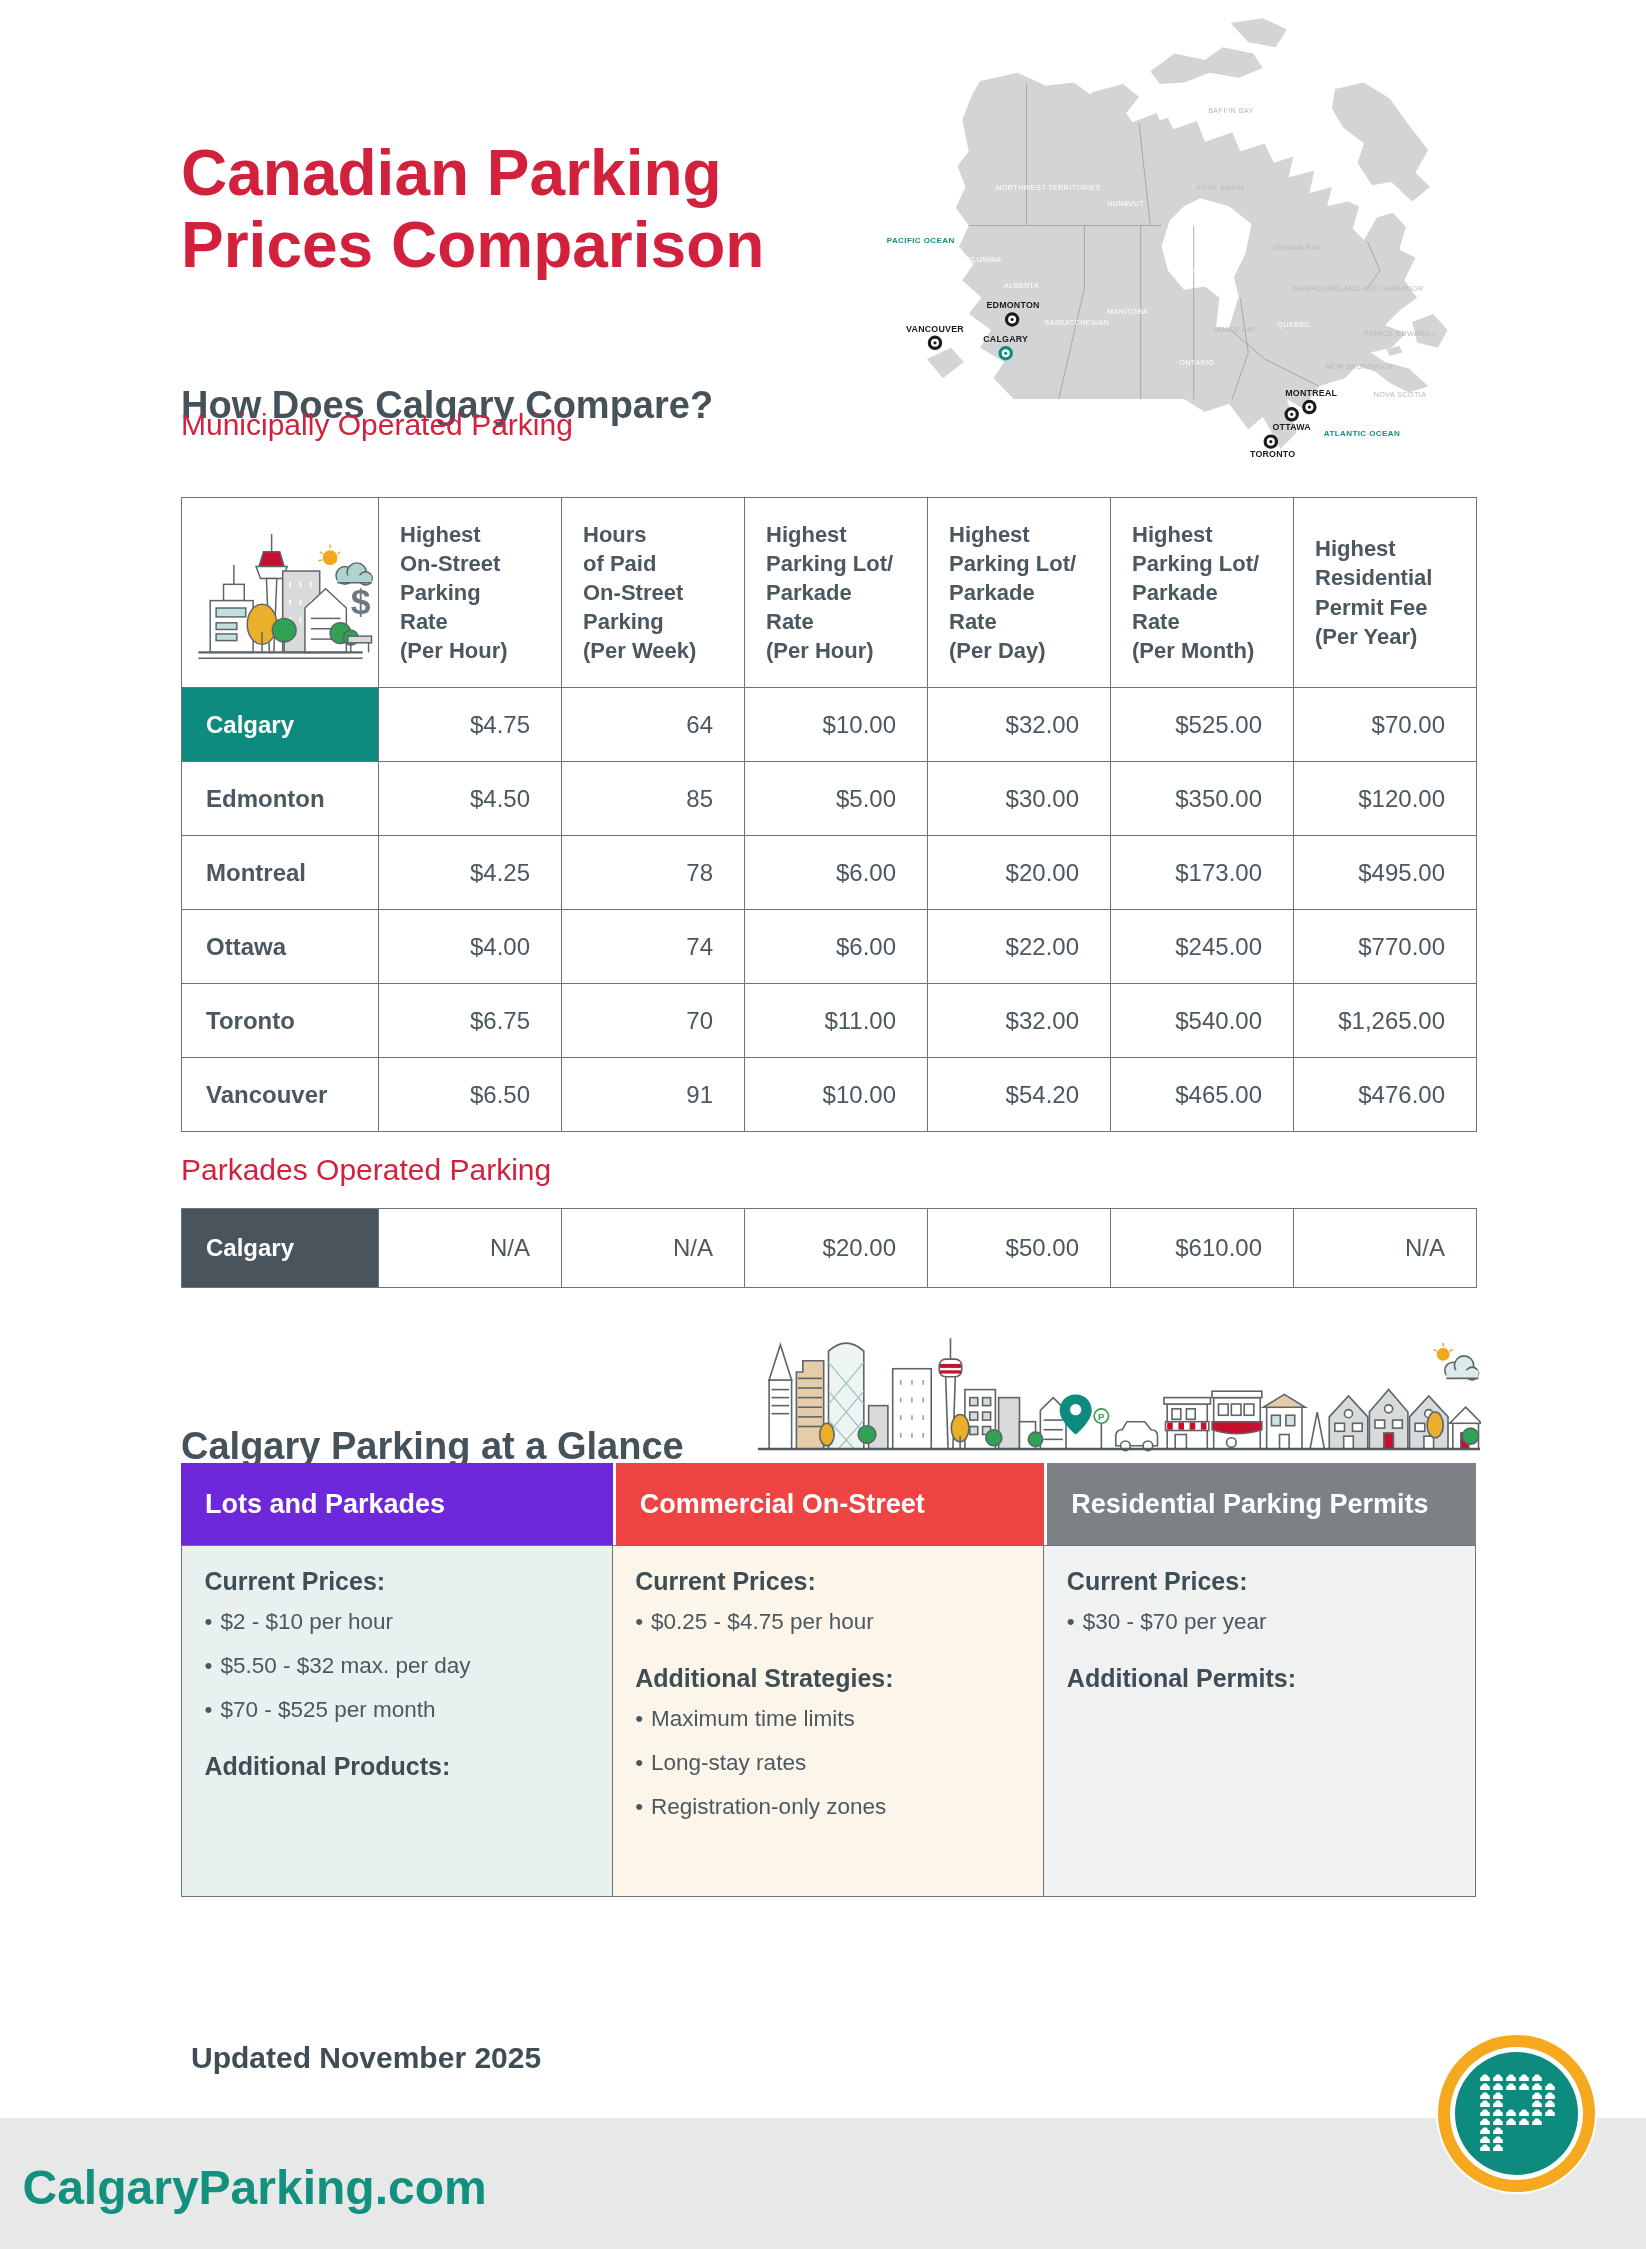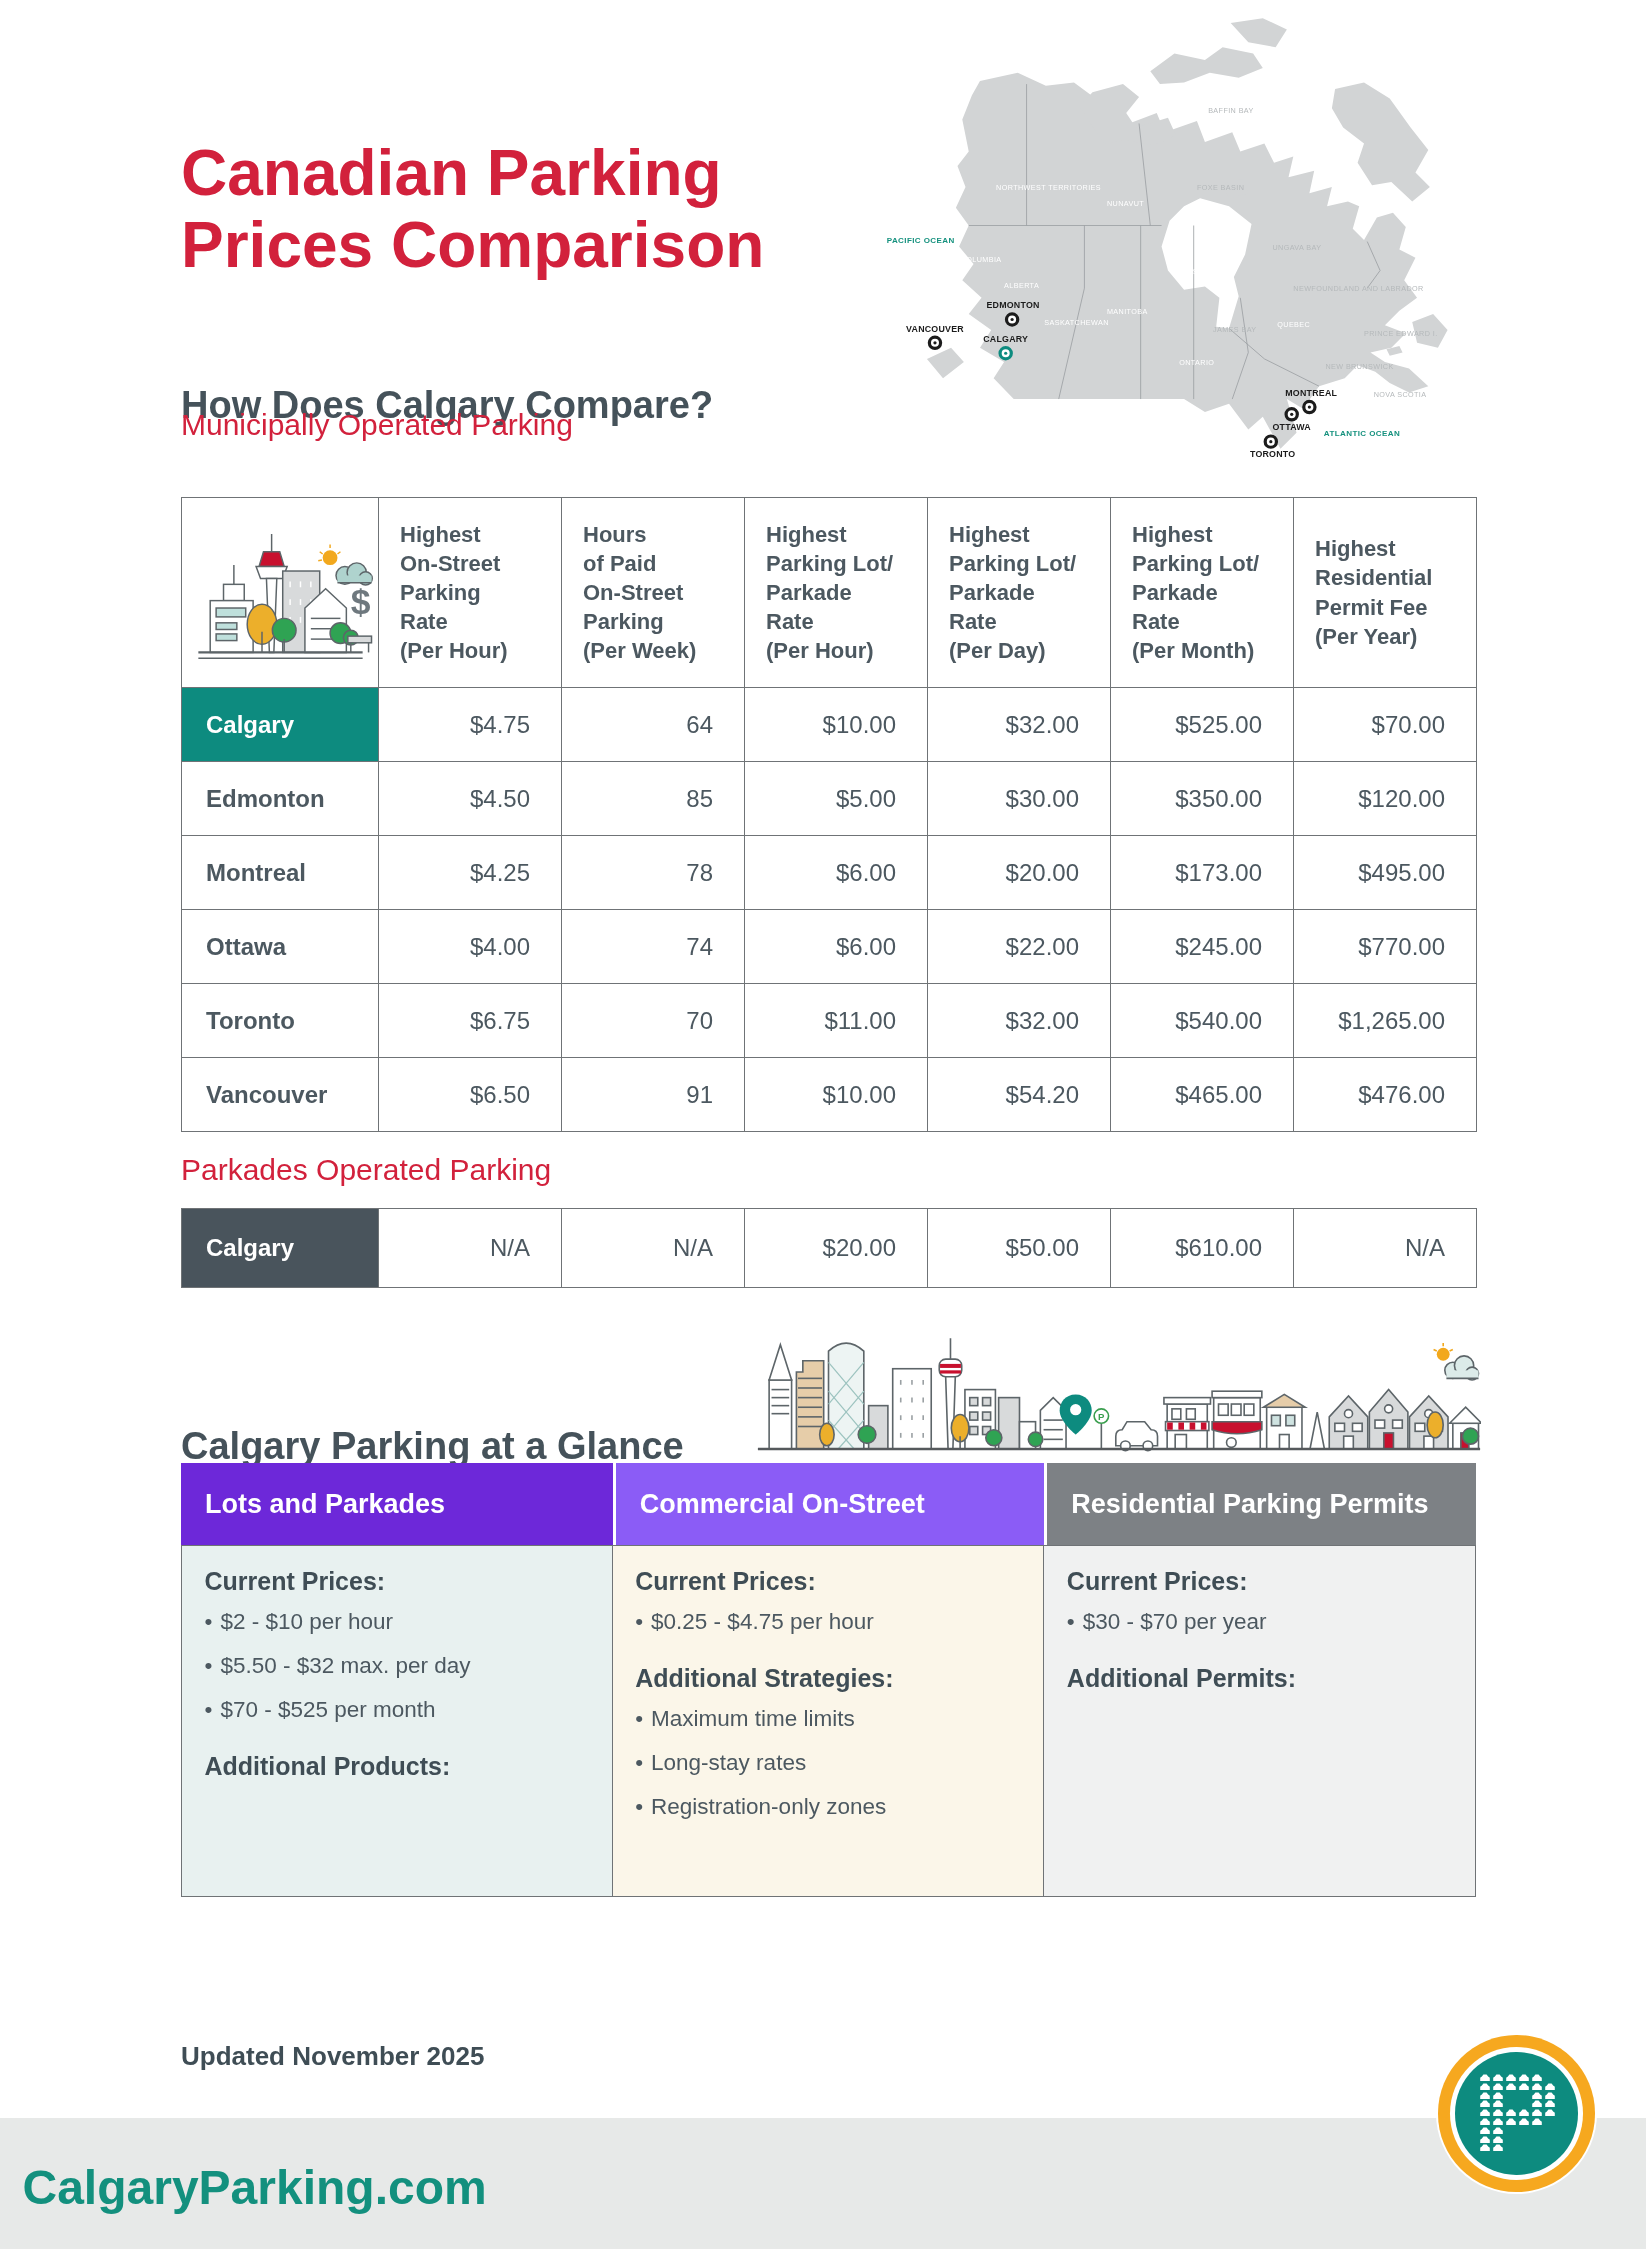--- a/index.html
+++ b/index.html
@@ -42,35 +42,35 @@
 
   
   .h2-glance{top:1393px;}
   .skyline{position:absolute;left:757px;top:1327px;width:724px;height:130px;}
   .cards{position:absolute;left:181px;top:1463px;width:1295px;display:flex;align-items:stretch;}
   .card{flex:1 1 0;display:flex;flex-direction:column;}
   .card-head{height:82px;display:flex;align-items:center;padding-left:24px;
              font-size:27px;font-weight:bold;color:#ffffff;}
   .card + .card .card-head{border-left:3.2px solid #ffffff;}
   .head-teal{background:#6d28d9;}
-  .head-amber{background:#8b5cf6;}
+  .head-amber{background:#ef4444;}
   .head-gray{background:#7d8185;}
   .card-body{height:352px;border:1.6px solid #6f7376;padding:21px 19.3px 0 22.5px;box-sizing:border-box;}
   .card + .card .card-body{border-left:none;}
   .body-teal{background:#e8f1f0;}
   .body-cream{background:#fbf6e9;}
   .body-gray{background:#f0f1f1;}
   .card-body h4{margin:0 0 4.8px 0;font-size:25px;color:#3f4d55;}
   .card-body .sec2 h4{margin-top:24px;}
   .card-body ul{list-style:none;margin:0;padding:0;}
   .card-body li{font-size:22.5px;color:#4c5860;line-height:1.6;margin-top:8px;}
   .card-body li::before{content:"\2022";margin-right:8px;color:#4c5860;}
 
   
-  .updated{position:absolute;left:181px;top:2041px;font-size:26px;font-weight:bold;color:#3f4d55;text-align:center;}
+  .updated{position:absolute;left:191px;top:2041px;font-size:30px;font-weight:bold;color:#3f4d55;text-align:center;}
   .footer-band{position:absolute;left:0;top:2118px;width:1647px;height:132px;background:#e7e9e8;}
   .footer-url{position:absolute;left:22.5px;top:2160px;font-size:48px;font-weight:bold;color:#13907e;}
 
   .logo{position:absolute;left:1436px;top:2033px;width:161px;height:161px;}
   .logo .ring-white{position:absolute;inset:0;border-radius:50%;background:#ffffff;}
   .logo .ring-orange{position:absolute;inset:2.4px;border-radius:50%;background:#f6a81f;}
   .logo .ring-gap{position:absolute;inset:13.7px;border-radius:50%;background:#ffffff;}
   .logo .disc-teal{position:absolute;inset:19.3px;border-radius:50%;background:#0d8b7f;}
   .logo-grid{position:absolute;left:43px;top:40px;display:grid;
              grid-template-columns:repeat(6,13px);grid-auto-rows:8.8px;}

